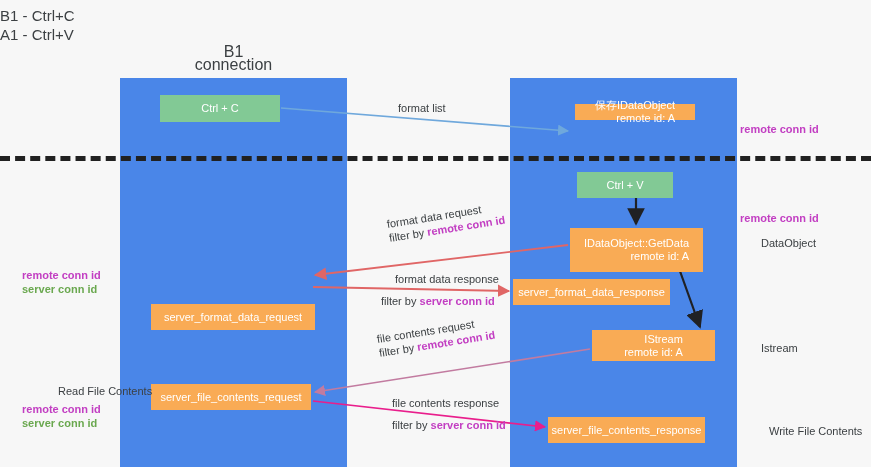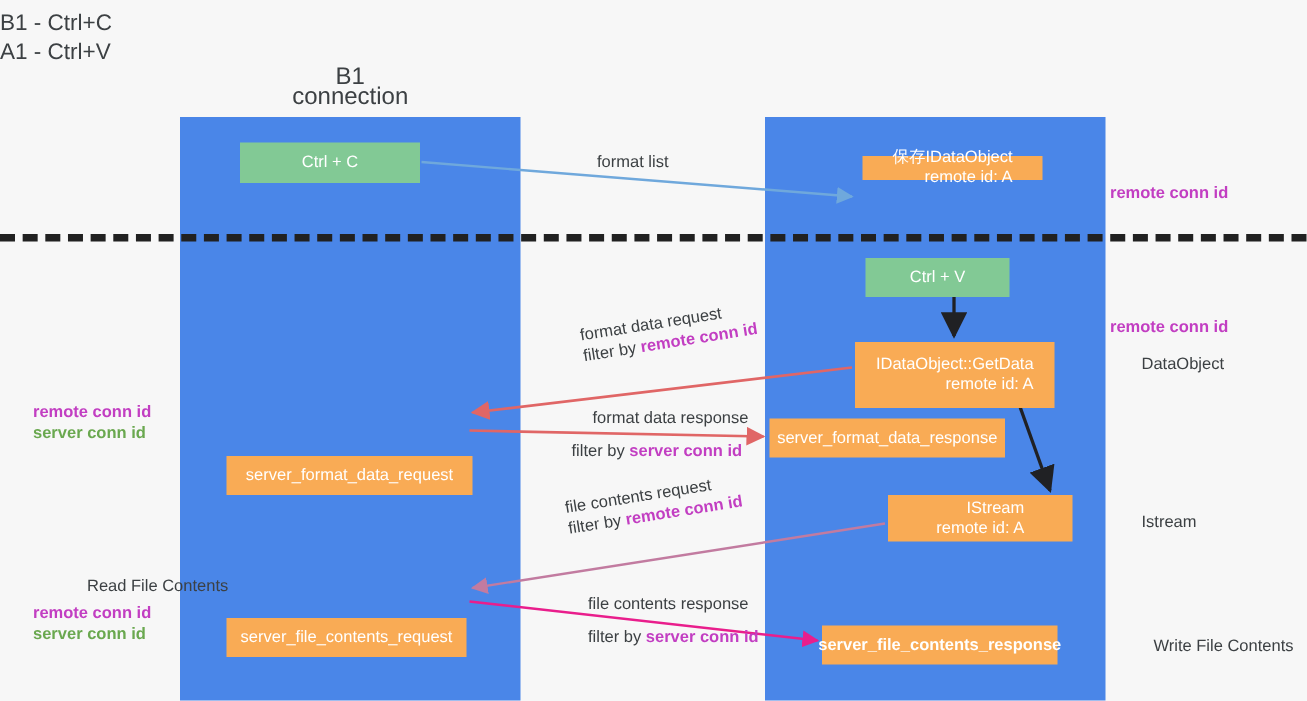--- a/index.html
+++ b/index.html
@@ -72,22 +72,22 @@
   .node.green { background: #82c995; }
   .node.orange { background: #f9ab55; }
 
   #node-ctrlc   { left: 160px; top: 95px;  width: 120px; height: 27px; }
   #node-store   { left: 575px; top: 104px; width: 120px; height: 16px; }
   #node-ctrlv   { left: 577px; top: 172px; width: 96px; height: 26px; }
   #node-getdata { left: 570px; top: 228px; width: 133px; height: 44px; }
   #node-sfdreq  { left: 151px; top: 268px; width: 164px; height: 26px; margin-top: 36px; }
   #node-sfdresp { left: 513px; top: 279px; width: 157px; height: 26px; }
   #node-istream { left: 592px; top: 330px; width: 123px; height: 31px; }
-  #node-sfcreq  { left: 151px; top: 384px; width: 160px; height: 26px; margin-top: 28px; }
-  #node-sfcresp { left: 548px; top: 417px; width: 157px; height: 26px; font-weight: bold; }
+  #node-sfcreq  { left: 151px; top: 384px; width: 160px; height: 26px; }
+  #node-sfcresp { left: 548px; top: 417px; width: 157px; height: 26px; }
 
   
   #divider {
     left: 0; top: 156px;
     width: 871px; height: 0;
     border-top: 5px dashed #212121;
   }
 
   
   #arrows {

